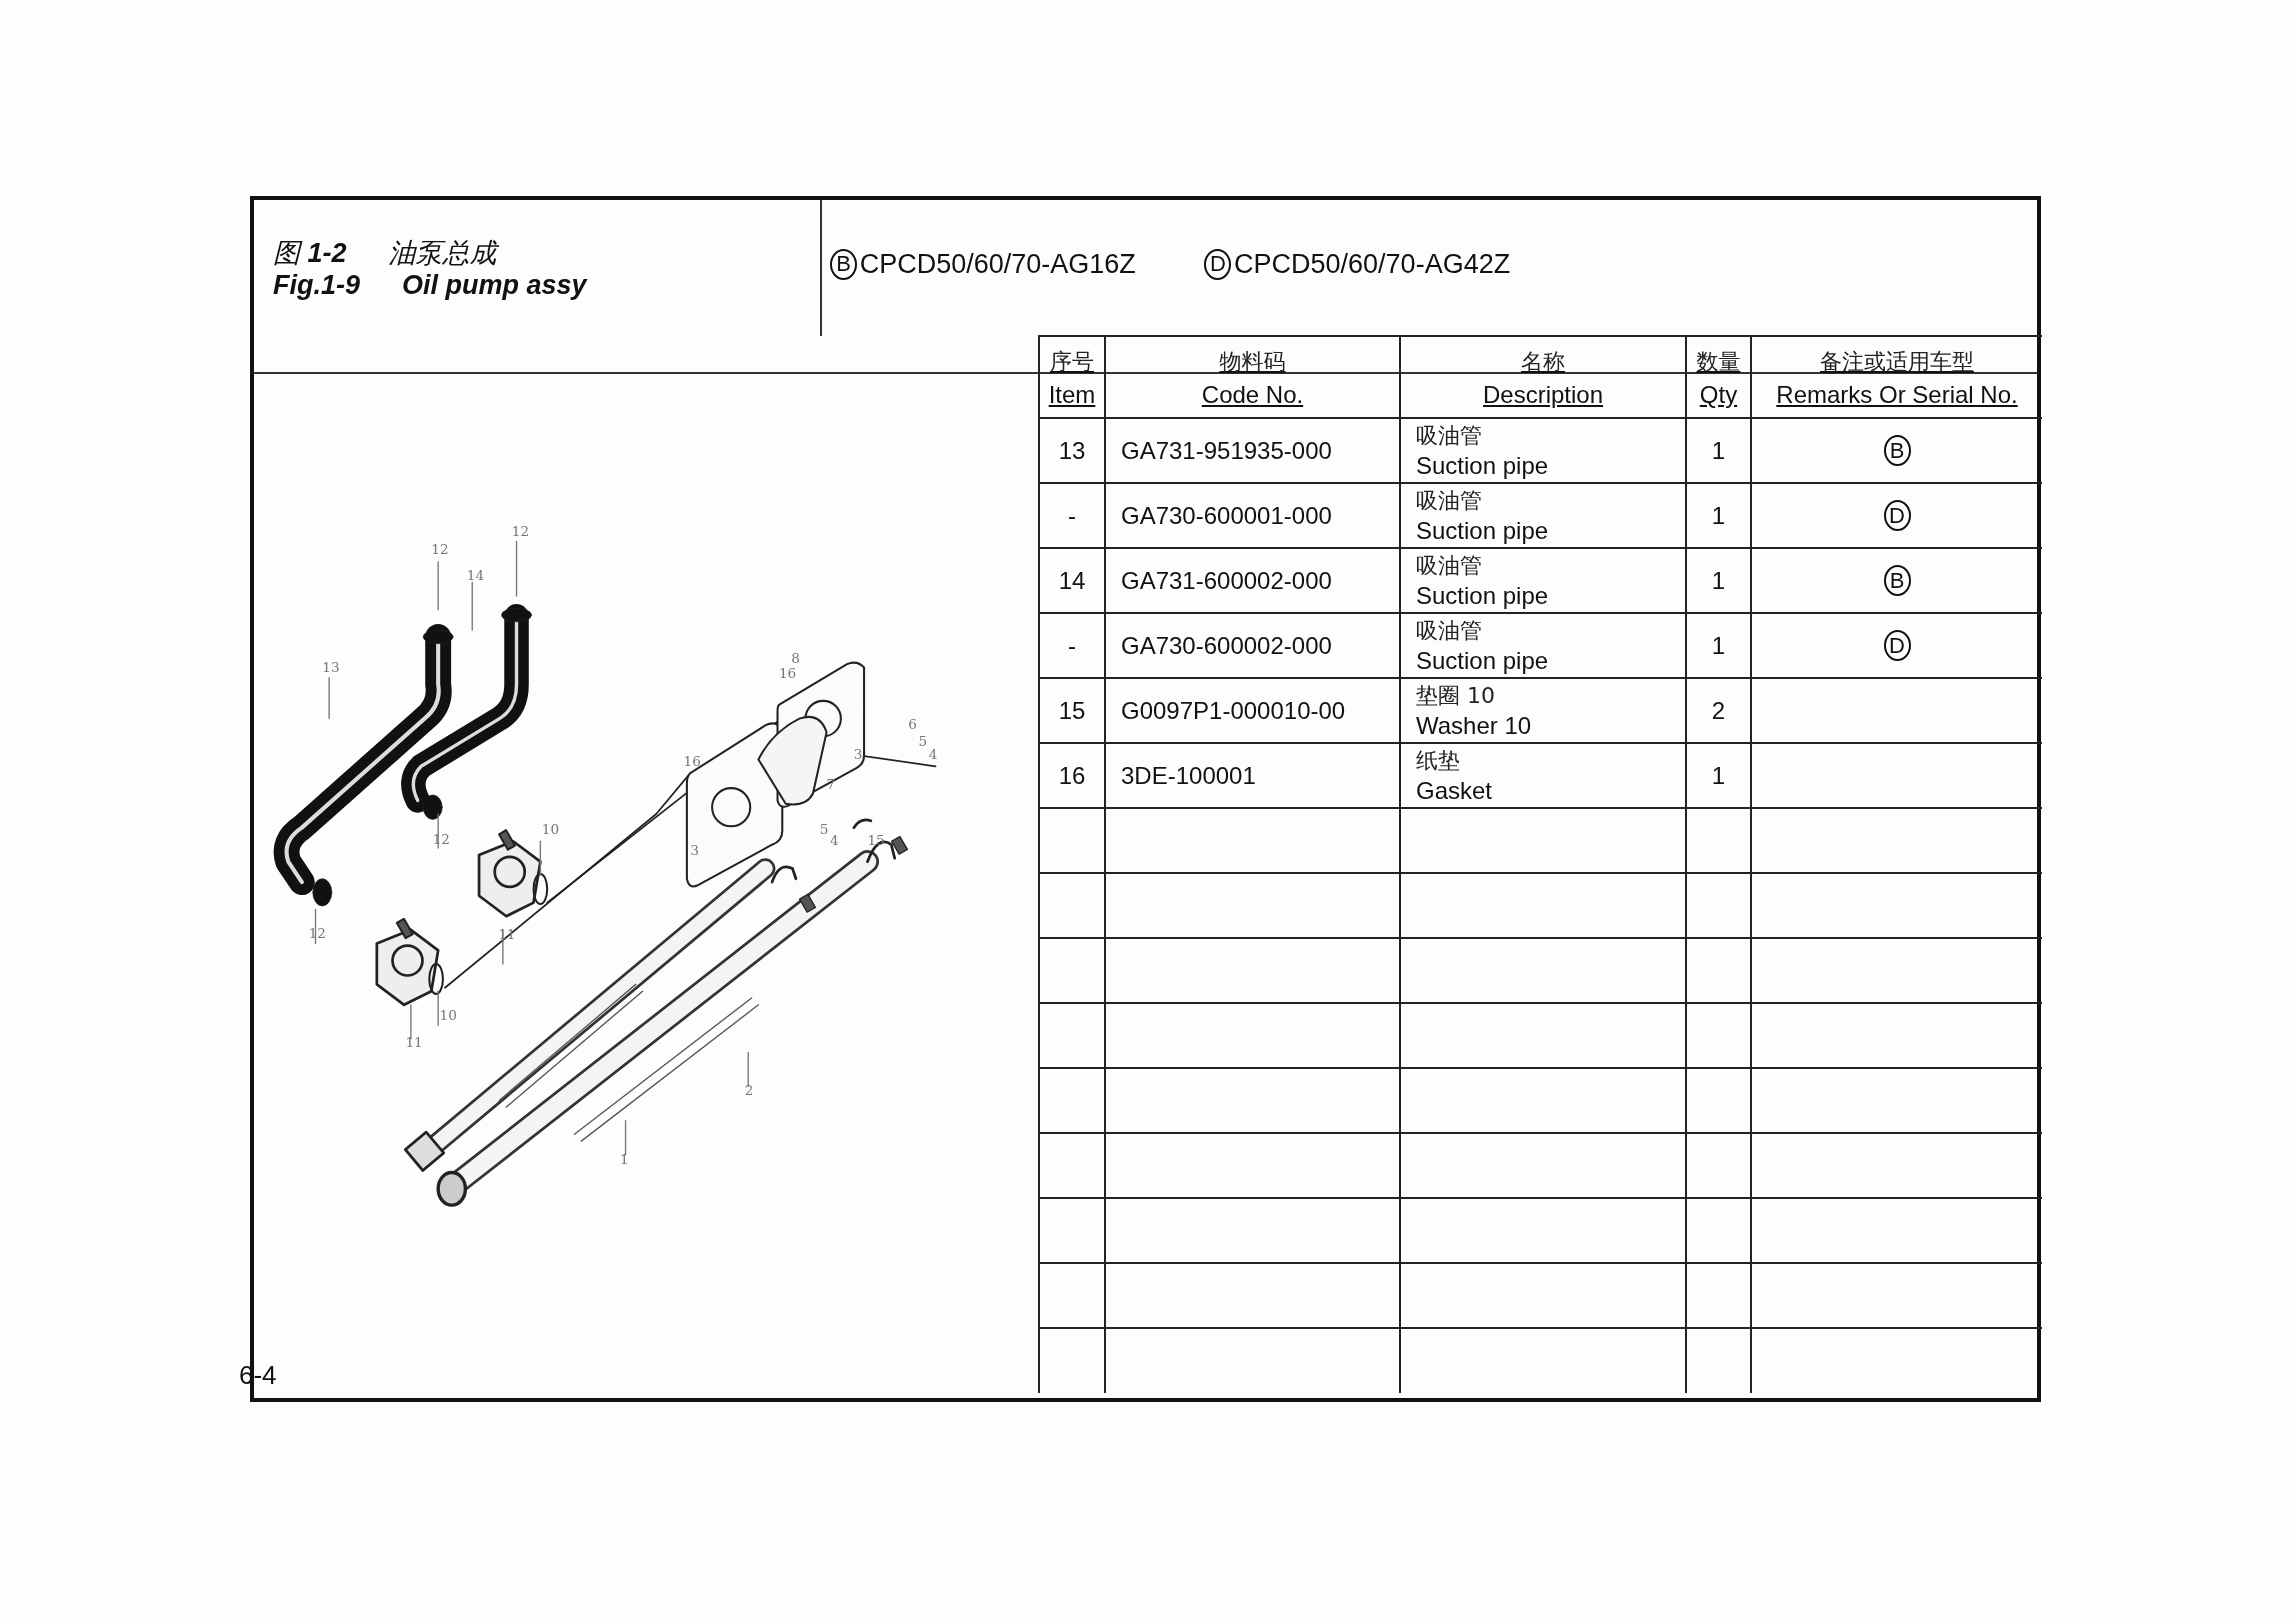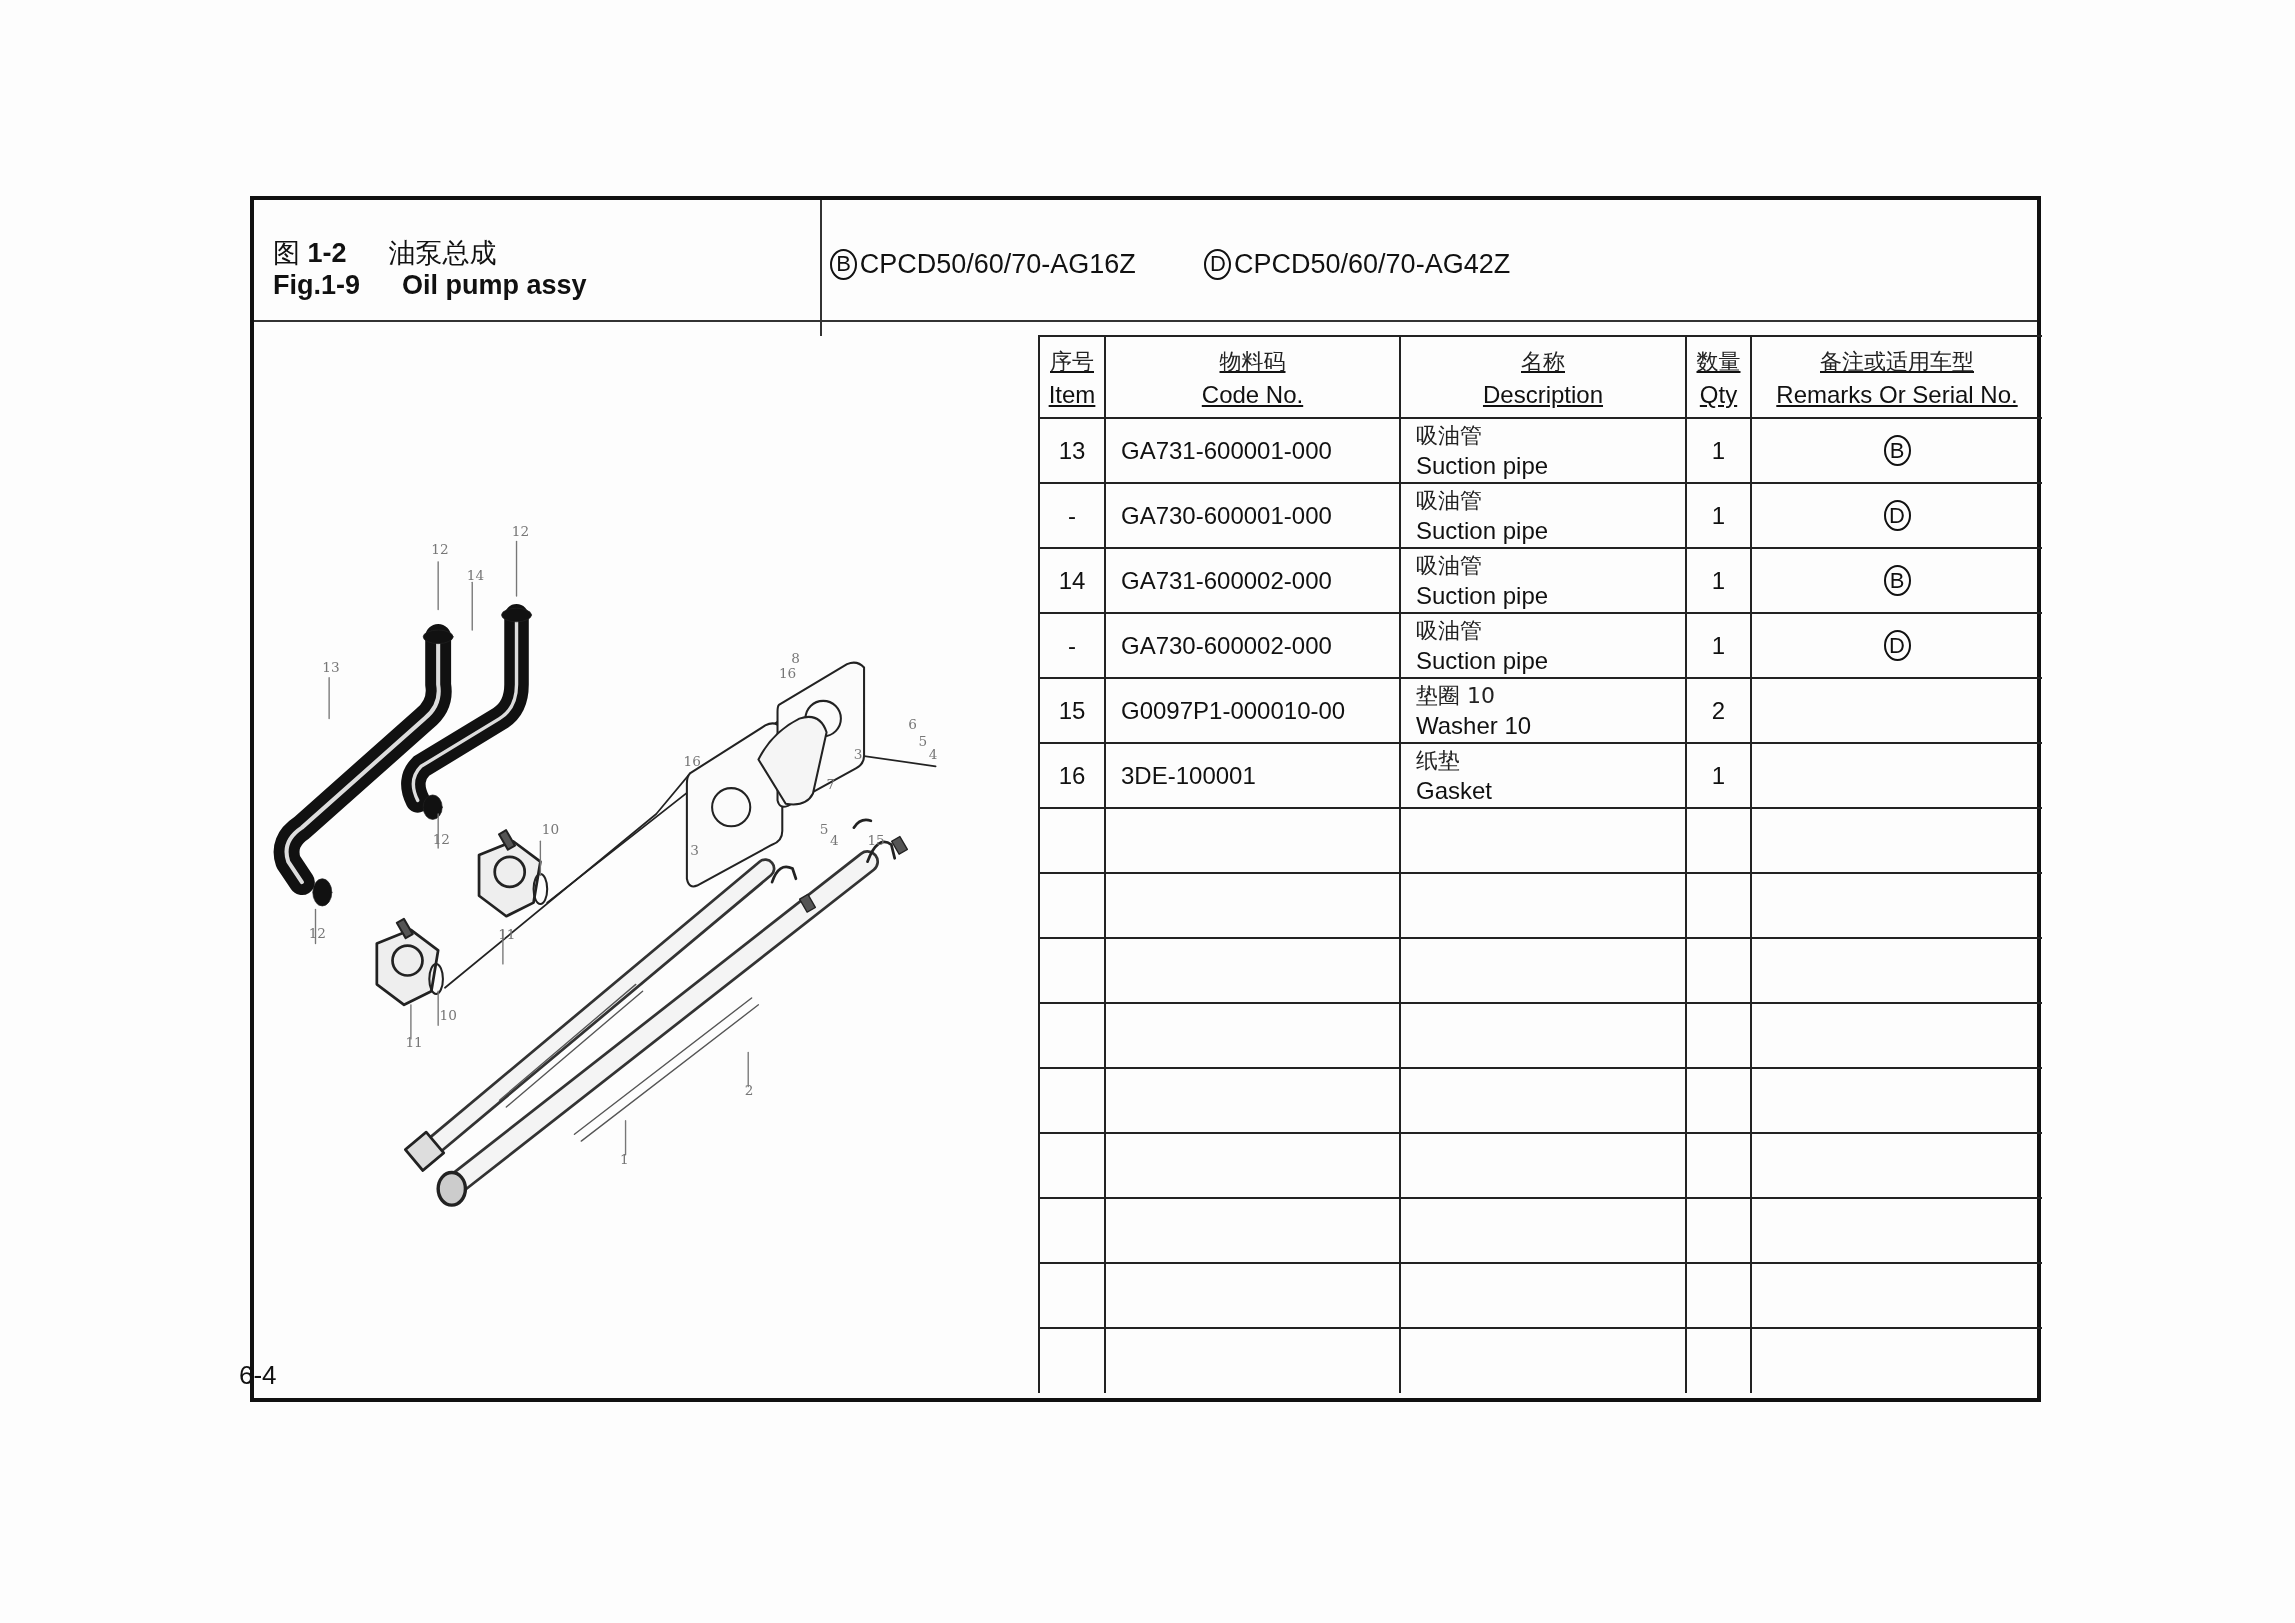--- a/index.html
+++ b/index.html
@@ -2,21 +2,21 @@
 <html style="font-size:11px"><head>
 <meta charset="utf-8">
 <style>
   html,body{margin:0;padding:0;background:#fdfdfd;}
   body{width:2295px;height:1623px;position:relative;overflow:hidden;
        font-family:"Liberation Sans","DejaVu Sans",sans-serif;color:#111;}
   .frame{position:absolute;left:250px;top:196px;width:1791px;height:1206px;
          border-top:4.1px solid #111;border-left:4.1px solid #111;border-bottom:4.8px solid #111;
          border-right:4.1px solid #111;box-sizing:border-box;}
   .frame::after{content:"";position:absolute;right:-8.2px;top:-4.1px;bottom:-4.8px;width:2px;background:#fff;}
-  .hdr{position:absolute;left:0;top:0;width:100%;height:122px;border-bottom:2px solid #333;box-sizing:border-box;}
+  .hdr{position:absolute;left:0;top:0;width:100%;height:174px;border-bottom:2px solid #333;box-sizing:border-box;font-style:italic;}
   .hdr-left{position:absolute;left:0;top:0;width:568px;height:136px;border-right:2px solid #333;box-sizing:border-box;}
   .fig-line{position:absolute;left:19px;font-size:27px;font-weight:bold;white-space:nowrap;}
   .fig-line .cn{font-family:"DejaVu Sans",sans-serif;font-weight:normal;}
   .fig-line .gap{display:inline-block;width:42px;}
   .models{position:absolute;left:830px;top:247px;font-size:27px;white-space:nowrap;}
   .models .m{display:inline-flex;align-items:center;margin-right:61px;}
   .circ{display:inline-flex;align-items:center;justify-content:center;width:27px;height:31px;
         border:2px solid #111;border-radius:50%;font-size:22px;box-sizing:border-box;margin-right:2.7px;line-height:1;}
   .drawing{position:absolute;left:254px;top:337px;width:784px;height:1061px;}
   table.parts{position:absolute;left:1038px;top:335px;border-collapse:collapse;table-layout:fixed;}
@@ -178,21 +178,21 @@
       <th><span class="cn">序号</span><br><span>Item</span></th>
       <th><span class="cn">物料码</span><br><span>Code No.</span></th>
       <th><span class="cn">名称</span><br><span>Description</span></th>
       <th><span class="cn">数量</span><br><span>Qty</span></th>
       <th><span class="cn">备注或适用车型</span><br><span>Remarks Or Serial No.</span></th>
     </tr>
   </thead>
   <tbody>
     <tr>
       <td class="c-item">13</td>
-      <td class="c-code">GA731-600001-000</td>
+      <td class="c-code">GA731-951935-000</td>
       <td class="c-desc"><span class="cn">吸油管</span><span>Suction pipe</span></td>
       <td class="c-qty">1</td>
       <td class="c-rem"><span class="circ">B</span></td>
     </tr>
     <tr>
       <td class="c-item">-</td>
       <td class="c-code">GA730-600001-000</td>
       <td class="c-desc"><span class="cn">吸油管</span><span>Suction pipe</span></td>
       <td class="c-qty">1</td>
       <td class="c-rem"><span class="circ">D</span></td>

